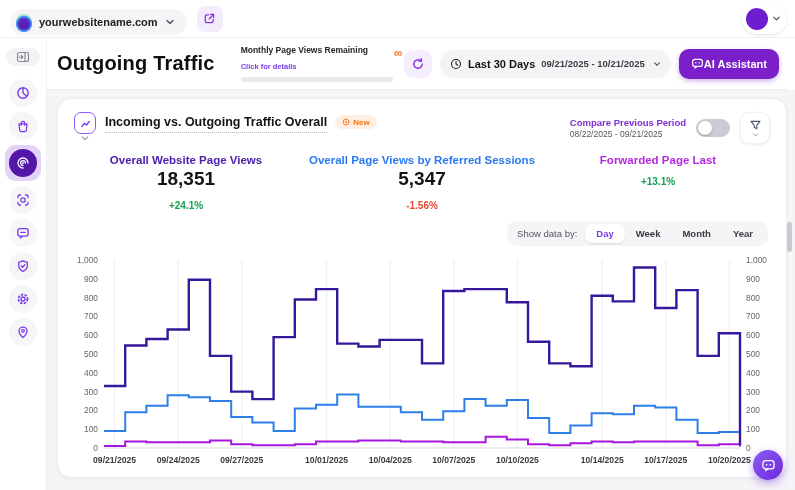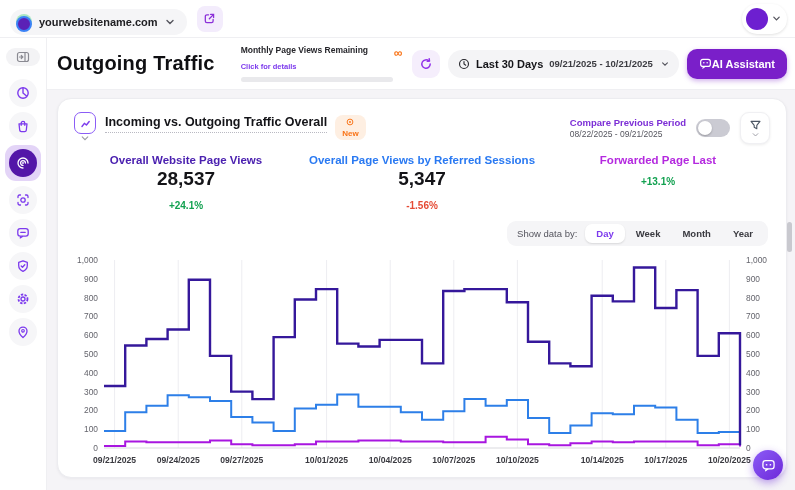--- a/index.html
+++ b/index.html
@@ -15,21 +15,21 @@
   .logo-dot::after { content:""; position:absolute; right:0px; top:2px; width:12px; height:12px;
     border-radius:50%; background:#5b21b6; border:2px solid #3b82f6; }
   .domain-pill span.txt { font-size:11px; font-weight:700; color:#202024; }
   .icon-btn-lav { width:26px; height:26px; border-radius:8px; background:#f3ecfc; display:flex;
     align-items:center; justify-content:center; margin-left:10px; cursor:pointer; }
   .avatar-pill { margin-left:auto; background:#fff; border-radius:16px; box-shadow:0 1px 3px rgba(0,0,0,.12);
     height:30px; display:flex; align-items:center; gap:4px; padding:0 6px 0 4px; cursor:pointer;}
   .avatar-circle { width:22px; height:22px; border-radius:50%; background:#6d1fd0; }
 
   
-  .pageheader { position:absolute; left:47px; top:38px; right:0; height:52px; background:#fff;
+  .pageheader { position:absolute; left:47px; top:38px; right:8px; height:52px; background:#fff;
     border-bottom:1px solid #efeff2; display:flex; align-items:center; padding:0 8px 0 10px; }
   .page-title { font-size:20px; font-weight:800; letter-spacing:.2px; color:#0f0f12; }
   .quota { margin-left:26px; width:162px; position:relative; }
   .quota-title { font-size:8.5px; font-weight:700; color:#26262b; }
   .quota-link { font-size:7.5px; font-weight:700; color:#7c3aed; cursor:pointer; display:inline-block; margin-top:1px;}
   .quota-inf { position:absolute; right:0; top:2px; font-size:12px; font-weight:700; color:#f97316; line-height:1;}
   .quota-bar { margin-top:4px; width:152px; height:5px; border-radius:3px; background:#e9e9ec; overflow:hidden;}
   .quota-fill { height:100%; background:#7c3aed; border-radius:3px; }
   .hdr-right { margin-left:auto; display:flex; align-items:center; gap:8px; }
   .refresh-btn { width:28px; height:28px; border-radius:9px; background:#f5eefc; display:flex;
@@ -56,21 +56,21 @@
   .content { position:absolute; left:47px; top:90px; right:0; bottom:0; background:#f5f4f7; }
   .card { position:absolute; left:10px; top:8px; right:8px; bottom:12px; background:#fff; border-radius:14px;
     border:1px solid #ececf0; box-shadow:0 1px 3px rgba(20,20,30,.05); }
   .card-hdr { display:flex; align-items:flex-start; padding:13px 16px 4px 16px; }
   .chart-ico-col { display:flex; flex-direction:column; align-items:center; margin-right:9px; }
   .chart-ico { width:22px; height:22px; border-radius:7px; border:1.5px solid #8b5cf6; display:flex;
     align-items:center; justify-content:center; background:#fff; }
   .card-title { font-size:12.5px; font-weight:800; color:#141418; border-bottom:1px dotted #b9b9c2;
     padding-bottom:3px; margin-top:3px; }
   .new-badge { margin-left:8px; margin-top:3px; background:#feefe2; color:#f97316; font-size:8px; font-weight:800;
-    border-radius:8px; padding:2.5px 7px; display:flex; align-items:center; gap:3px;flex-direction:column; }
+    border-radius:8px; padding:2.5px 7px; display:flex; align-items:center; gap:3px; }
   .hdr-cluster { margin-left:auto; display:flex; align-items:center; gap:10px; }
   .compare-lbl { font-size:9.5px; font-weight:800; color:#7c2ed6; }
   .compare-range { font-size:8.5px; color:#55555e; margin-top:1px; }
   .toggle { width:34px; height:18px; border-radius:10px; background:#cbcbd3; position:relative; cursor:pointer;}
   .toggle .knob { position:absolute; left:2px; top:2px; width:14px; height:14px; border-radius:50%; background:#fff;
     box-shadow:0 1px 2px rgba(0,0,0,.25); }
   .filter-btn { width:30px; height:32px; border-radius:9px; background:#fff; border:1px solid #f0f0f3;
     box-shadow:0 1px 3px rgba(0,0,0,.08); display:flex; flex-direction:column; align-items:center;
     justify-content:center; cursor:pointer; }
 
@@ -264,21 +264,21 @@
           <svg width="7" height="4" viewBox="0 0 10 6" style="margin-top:1px">
               <path d="M1.5 1l3.5 3.5L8.5 1" fill="none" stroke="#9a9aa2" stroke-width="1.4" stroke-linecap="round"></path>
             </svg>
         </div>
       </div>
     </div>
 
     <div class="metrics">
       <div class="metric">
         <div class="lbl" id="m0l" style="color: rgb(75, 33, 176);">Overall Website Page Views</div>
-        <div class="val">28,537</div>
+        <div class="val">18,351</div>
         <div class="delta" id="m0d" style="color: rgb(18, 161, 80);">+24.1%</div>
       </div>
       <div class="metric">
         <div class="lbl" id="m1l" style="color: rgb(41, 121, 242);">Overall Page Views by Referred Sessions</div>
         <div class="val">5,347</div>
         <div class="delta" id="m1d" style="color: rgb(229, 75, 53);">-1.56%</div>
       </div>
       <div class="metric">
         <div class="lbl" id="m2l" style="color: rgb(180, 41, 223);">Forwarded Page Last</div>
         <div class="delta" id="m2d" style="color: rgb(18, 161, 80);">+13.1%</div>

